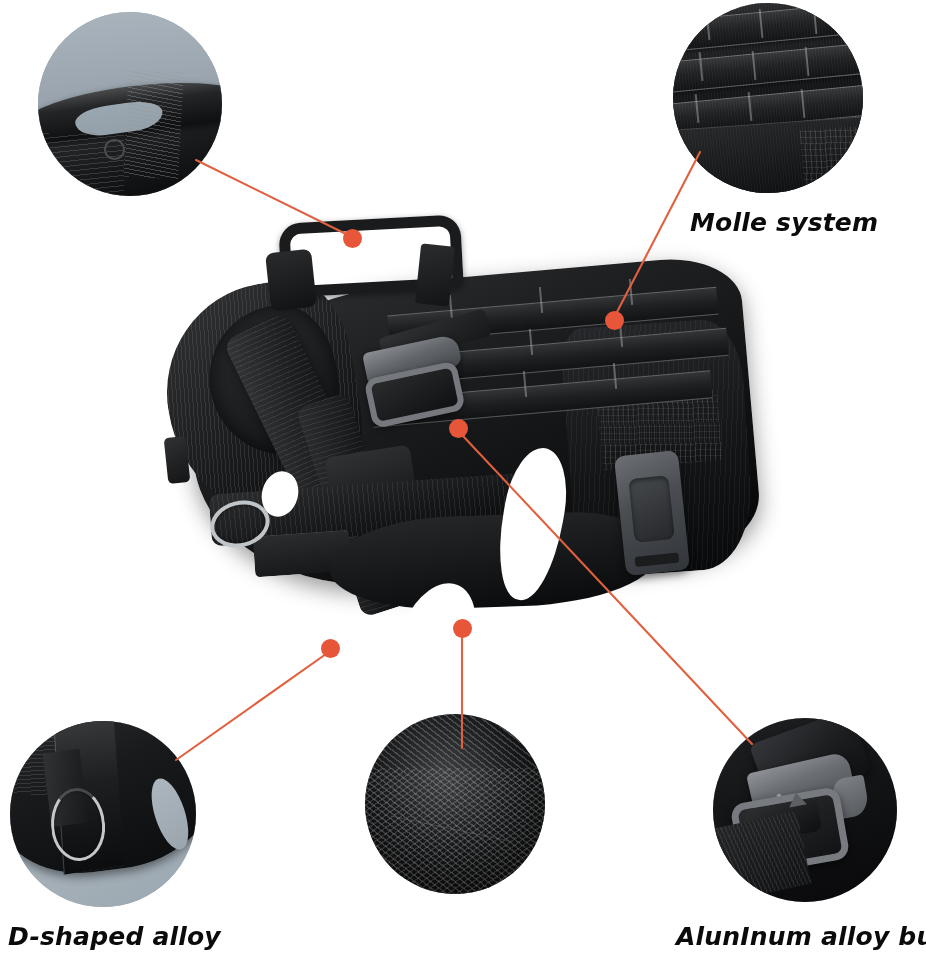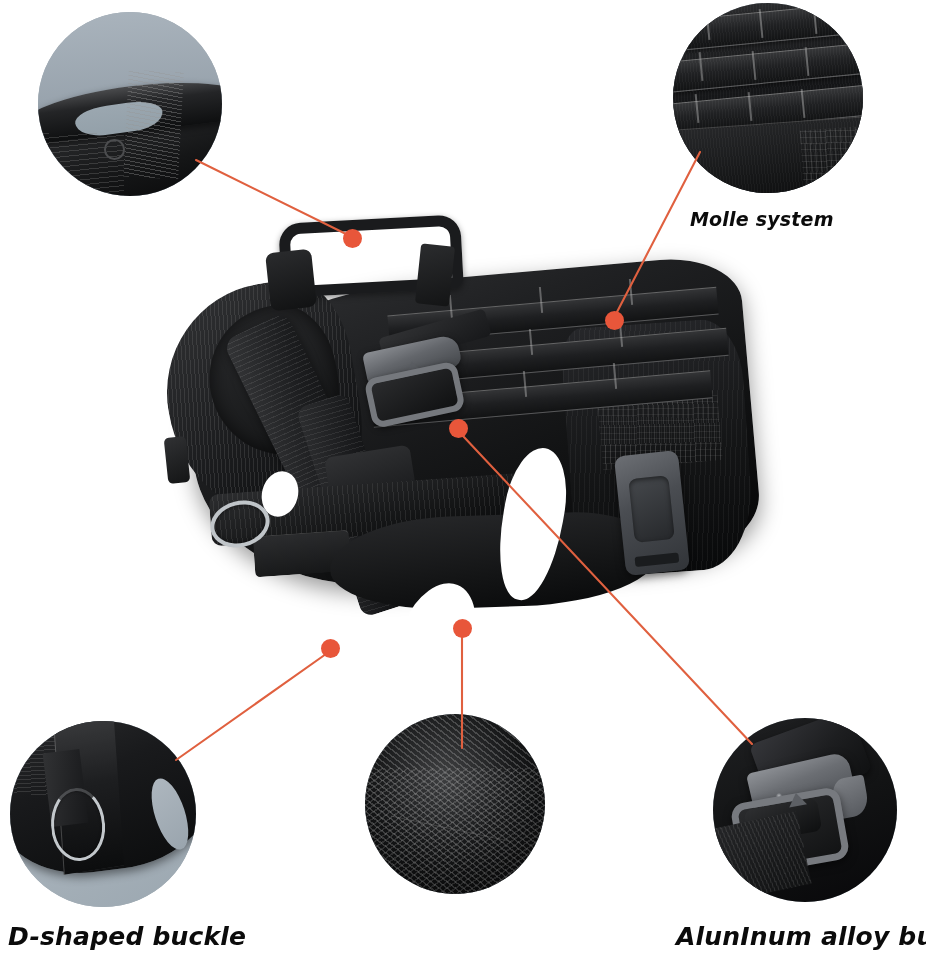--- a/index.html
+++ b/index.html
@@ -796,17 +796,17 @@
     <line id="line-dring" stroke="#e0603f" stroke-width="2.1" stroke-linecap="round" x1="176" y1="760" x2="326" y2="654"></line>
     <line id="line-mesh" stroke="#e0603f" stroke-width="2.1" stroke-linecap="round" x1="462" y1="636" x2="462" y2="748"></line>
   </svg>
 
   <div class="marker-dot" id="dot-top-handle" style="left: 342.5px; top: 228.5px; width: 19px; height: 19px; background: rgb(232, 86, 58);"></div>
   <div class="marker-dot" id="dot-molle" style="left: 604.5px; top: 310.5px; width: 19px; height: 19px; background: rgb(232, 86, 58);"></div>
   <div class="marker-dot" id="dot-center-buckle" style="left: 448.5px; top: 418.5px; width: 19px; height: 19px; background: rgb(232, 86, 58);"></div>
   <div class="marker-dot" id="dot-dring" style="left: 320.5px; top: 638.5px; width: 19px; height: 19px; background: rgb(232, 86, 58);"></div>
   <div class="marker-dot" id="dot-mesh" style="left: 452.5px; top: 618.5px; width: 19px; height: 19px; background: rgb(232, 86, 58);"></div>
 
-  <div class="callout-label" id="label-molle" style="left: 690px; top: 208px; font-size: 19px; color: rgb(11, 11, 11);">Molle system</div>
-  <div class="callout-label" id="label-dring" style="left: 8px; top: 922px; font-size: 25px; color: rgb(11, 11, 11);">D-shaped buckle</div>
+  <div class="callout-label" id="label-molle" style="left: 690px; top: 208px; font-size: 25px; color: rgb(11, 11, 11);">Molle system</div>
+  <div class="callout-label" id="label-dring" style="left: 8px; top: 922px; font-size: 25px; color: rgb(11, 11, 11);">D-shaped alloy</div>
   <div class="callout-label" id="label-alu" style="left: 676px; top: 922px; font-size: 25px; color: rgb(11, 11, 11);">AlunInum alloy buckle</div>
 
 </div>
 
 </body></html>

